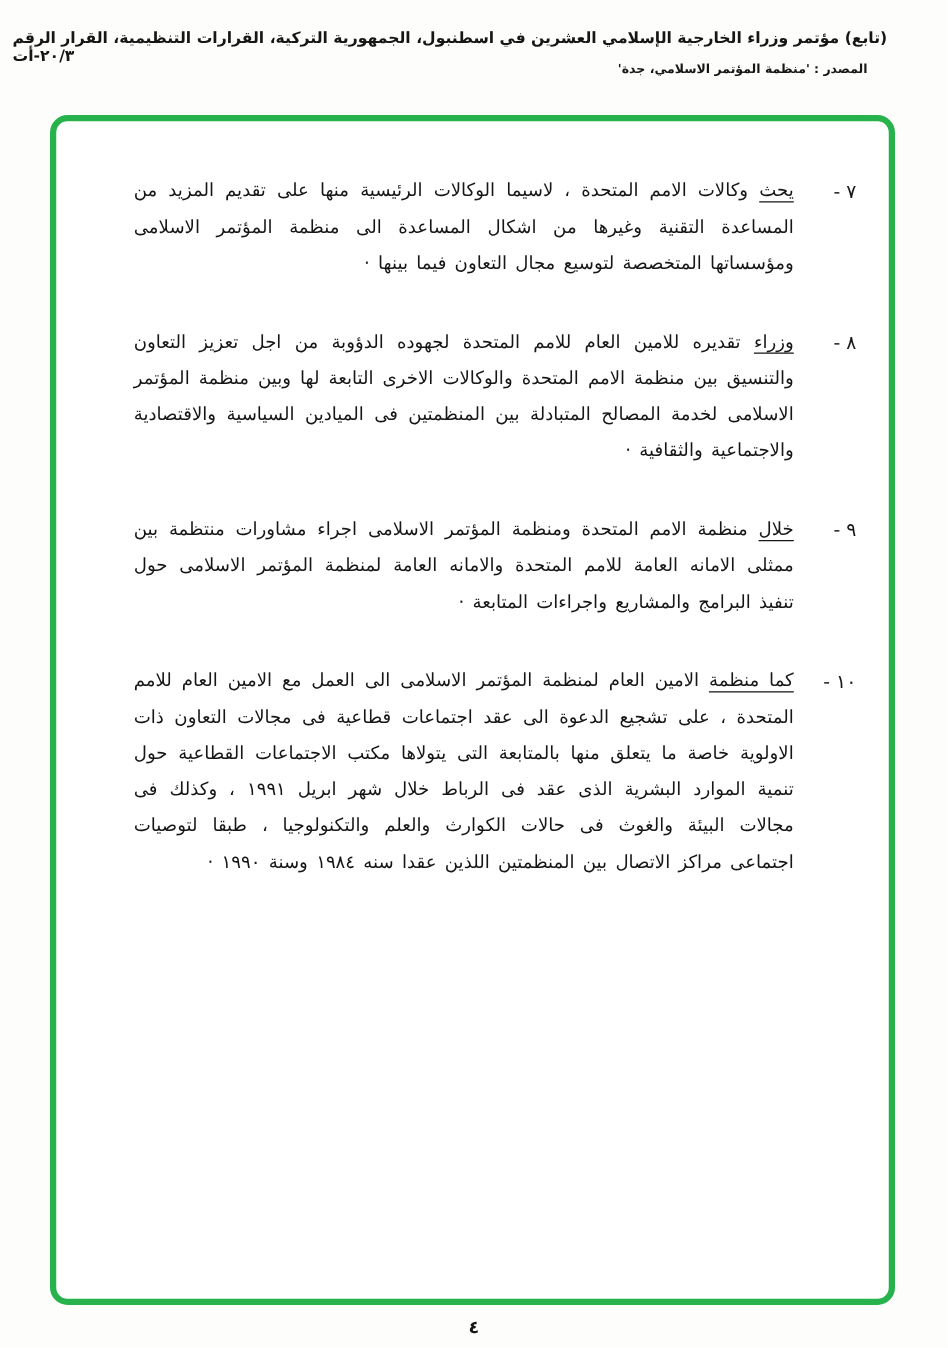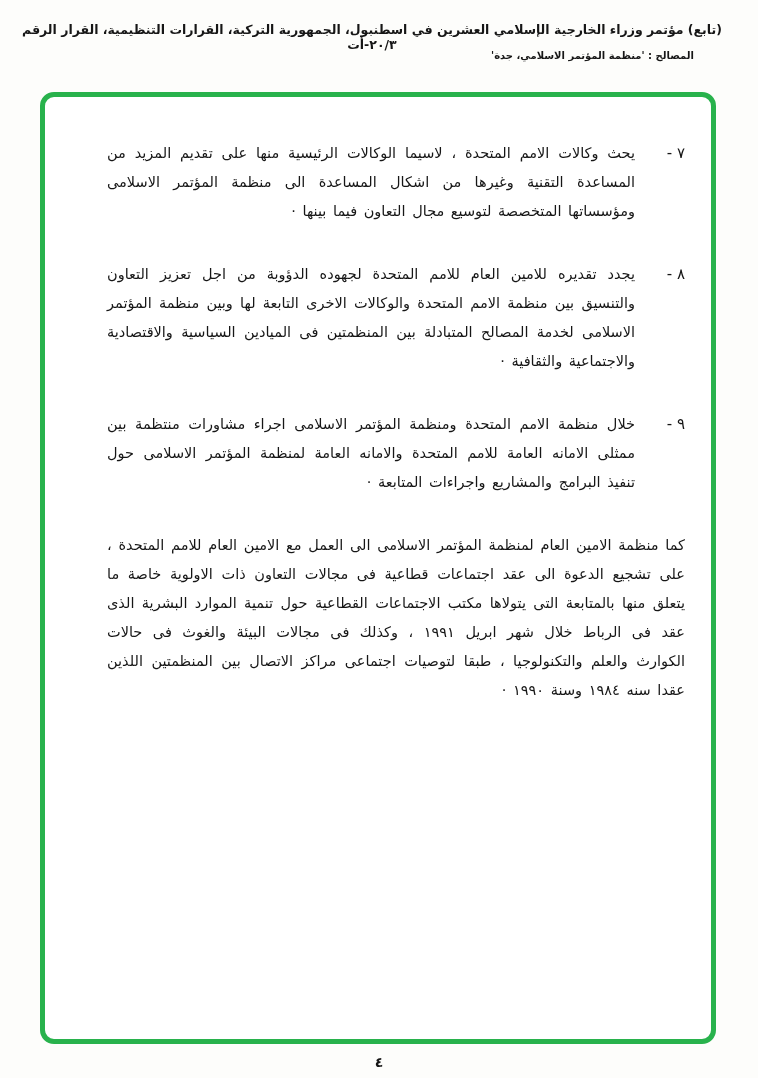--- a/index.html
+++ b/index.html
@@ -8,21 +8,21 @@
     position:relative;
     background:#fdfdfb;
     font-family:"DejaVu Sans", sans-serif;
     color:#161616;
     overflow:hidden;
   }
   .header-line {
     position:absolute;
     top:22px; right:24px; left:10px;
     direction:rtl;
-    text-align:center;
+    text-align:left;
     font-size:12.5px;
     font-weight:bold;
     letter-spacing:0.2px;
   }
   .source-line {
     position:absolute;
     top:50px; right:64px;
     direction:rtl;
     text-align:right;
     font-size:10px;
@@ -52,69 +52,71 @@
     white-space:nowrap;
   }
   .text {
     flex:1;
     font-size:14.5px;
     line-height:29px;
     text-align:justify;
     word-spacing:2px;
   }
   .lead {
+    text-decoration:underline;
     text-underline-offset:4px;
     margin-top:32px;
   }
   .pagenum {
     position:absolute;
     bottom:8px; left:0;
     width:100%;
     text-align:center;
     font-size:14px;
     font-weight:bold;
   }
 </style>
 </head>
 <body>
 
 <div class="header-line">
   <span>(تابع) مؤتمر وزراء الخارجية الإسلامي العشرين في اسطنبول، الجمهورية التركية، القرارات التنظيمية، القرار الرقم </span><span dir="ltr">٢٠/٣-أت</span>
 </div>
 
-<div class="source-line">المصالح : 'منظمة المؤتمر الاسلامي، جدة'</div>
+<div class="source-line">المصدر : 'منظمة المؤتمر الاسلامي، جدة'</div>
 
 <div class="page-frame" style="border-color: rgb(40, 178, 76);">
   <div class="content">
 
     <div class="item">
       <div class="num">٧ -</div>
       <div class="text">
         <span class="lead">يحث</span>
         <span>وكالات الامم المتحدة ، لاسيما الوكالات الرئيسية منها على تقديم المزيد من المساعدة التقنية وغيرها من اشكال المساعدة الى منظمة المؤتمر الاسلامى ومؤسساتها المتخصصة لتوسيع مجال التعاون فيما بينها ·</span>
       </div>
     </div>
 
     <div class="item">
       <div class="num">٨ -</div>
       <div class="text">
-        <span class="lead">يجدد</span>
+        <span class="lead">وزراء</span>
         <span>تقديره للامين العام للامم المتحدة لجهوده الدؤوبة من اجل تعزيز التعاون والتنسيق بين منظمة الامم المتحدة والوكالات الاخرى التابعة لها وبين منظمة المؤتمر الاسلامى لخدمة المصالح المتبادلة بين المنظمتين فى الميادين السياسية والاقتصادية والاجتماعية والثقافية ·</span>
       </div>
     </div>
 
     <div class="item">
       <div class="num">٩ -</div>
       <div class="text">
         <span class="lead">خلال</span>
         <span>منظمة الامم المتحدة ومنظمة المؤتمر الاسلامى اجراء مشاورات منتظمة بين ممثلى الامانه العامة للامم المتحدة والامانه العامة لمنظمة المؤتمر الاسلامى حول تنفيذ البرامج والمشاريع واجراءات المتابعة ·</span>
       </div>
     </div>
 
     <div class="item">
+      <div class="num">١٠ -</div>
       <div class="text">
         <span class="lead">كما منظمة</span>
         <span>الامين العام لمنظمة المؤتمر الاسلامى الى العمل مع الامين العام للامم المتحدة ، على تشجيع الدعوة الى عقد اجتماعات قطاعية فى مجالات التعاون ذات الاولوية خاصة ما يتعلق منها بالمتابعة التى يتولاها مكتب الاجتماعات القطاعية حول تنمية الموارد البشرية الذى عقد فى الرباط خلال شهر ابريل ١٩٩١ ، وكذلك فى مجالات البيئة والغوث فى حالات الكوارث والعلم والتكنولوجيا ، طبقا لتوصيات اجتماعى مراكز الاتصال بين المنظمتين اللذين عقدا سنه ١٩٨٤ وسنة ١٩٩٠ ·</span>
       </div>
     </div>
 
   </div>
 </div>
 
 <div class="pagenum">٤</div>

